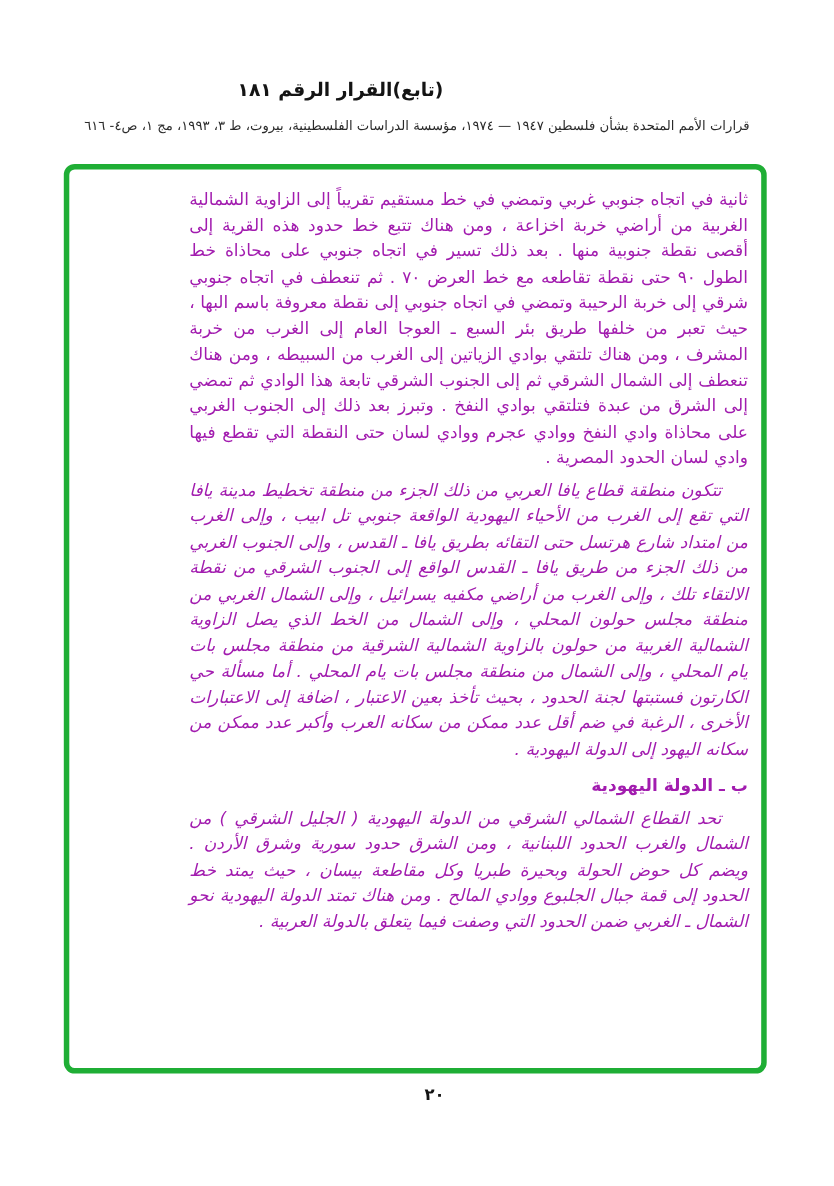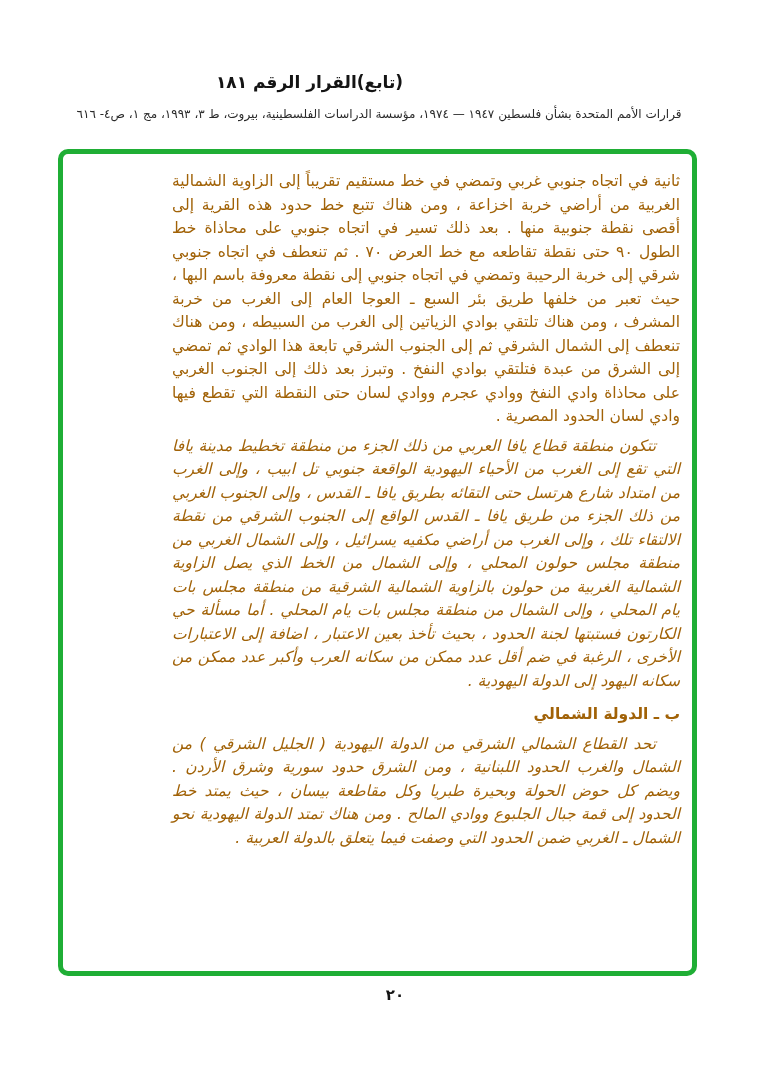--- a/index.html
+++ b/index.html
@@ -51,21 +51,21 @@
   }
   .text-column {
     position: absolute;
     top: 170px;
     right: 78px;
     width: 508px;
     direction: rtl;
     text-align: justify;
     font-size: 15.5px;
     line-height: 23.5px;
-    color: #a16207;
+    color: #a21caf;
   }
   .text-column p {
     margin: 0 0 6px 0;
   }
   .para-indent {
     text-indent: 24px;
     font-style: italic;
   }
   .section-heading {
     font-weight: bold;
@@ -90,17 +90,17 @@
 
 <div class="page-title">(تابع)القرار الرقم ١٨١</div>
 
 <div class="citation-line">قرارات الأمم المتحدة بشأن فلسطين ١٩٤٧ — ١٩٧٤، مؤسسة الدراسات الفلسطينية، بيروت، ط ٣، ١٩٩٣، مج ١، ص٤- ٦١٦</div>
 
 <div class="green-frame"></div>
 
 <div class="text-column">
   <p class="para">ثانية في اتجاه جنوبي غربي وتمضي في خط مستقيم تقريباً إلى الزاوية الشمالية الغربية من أراضي خربة اخزاعة ، ومن هناك تتبع خط حدود هذه القرية إلى أقصى نقطة جنوبية منها . بعد ذلك تسير في اتجاه جنوبي على محاذاة خط الطول ٩٠ حتى نقطة تقاطعه مع خط العرض ٧٠ . ثم تنعطف في اتجاه جنوبي شرقي إلى خربة الرحيبة وتمضي في اتجاه جنوبي إلى نقطة معروفة باسم البها ، حيث تعبر من خلفها طريق بئر السبع ـ العوجا العام إلى الغرب من خربة المشرف ، ومن هناك تلتقي بوادي الزياتين إلى الغرب من السبيطه ، ومن هناك تنعطف إلى الشمال الشرقي ثم إلى الجنوب الشرقي تابعة هذا الوادي ثم تمضي إلى الشرق من عبدة فتلتقي بوادي النفخ . وتبرز بعد ذلك إلى الجنوب الغربي على محاذاة وادي النفخ ووادي عجرم ووادي لسان حتى النقطة التي تقطع فيها وادي لسان الحدود المصرية .</p>
   <p class="para para-indent">تتكون منطقة قطاع يافا العربي من ذلك الجزء من منطقة تخطيط مدينة يافا التي تقع إلى الغرب من الأحياء اليهودية الواقعة جنوبي تل ابيب ، وإلى الغرب من امتداد شارع هرتسل حتى التقائه بطريق يافا ـ القدس ، وإلى الجنوب الغربي من ذلك الجزء من طريق يافا ـ القدس الواقع إلى الجنوب الشرقي من نقطة الالتقاء تلك ، وإلى الغرب من أراضي مكفيه يسرائيل ، وإلى الشمال الغربي من منطقة مجلس حولون المحلي ، وإلى الشمال من الخط الذي يصل الزاوية الشمالية الغربية من حولون بالزاوية الشمالية الشرقية من منطقة مجلس بات يام المحلي ، وإلى الشمال من منطقة مجلس بات يام المحلي . أما مسألة حي الكارتون فستبتها لجنة الحدود ، بحيث تأخذ بعين الاعتبار ، اضافة إلى الاعتبارات الأخرى ، الرغبة في ضم أقل عدد ممكن من سكانه العرب وأكبر عدد ممكن من سكانه اليهود إلى الدولة اليهودية .</p>
-  <div class="section-heading">ب ـ الدولة الشمالي</div>
+  <div class="section-heading">ب ـ الدولة اليهودية</div>
   <p class="para para-indent">تحد القطاع الشمالي الشرقي من الدولة اليهودية ( الجليل الشرقي ) من الشمال والغرب الحدود اللبنانية ، ومن الشرق حدود سورية وشرق الأردن . ويضم كل حوض الحولة وبحيرة طبريا وكل مقاطعة بيسان ، حيث يمتد خط الحدود إلى قمة جبال الجلبوع ووادي المالح . ومن هناك تمتد الدولة اليهودية نحو الشمال ـ الغربي ضمن الحدود التي وصفت فيما يتعلق بالدولة العربية .</p>
 </div>
 
 <div class="page-number">٢٠</div>
 
 </body></html>

